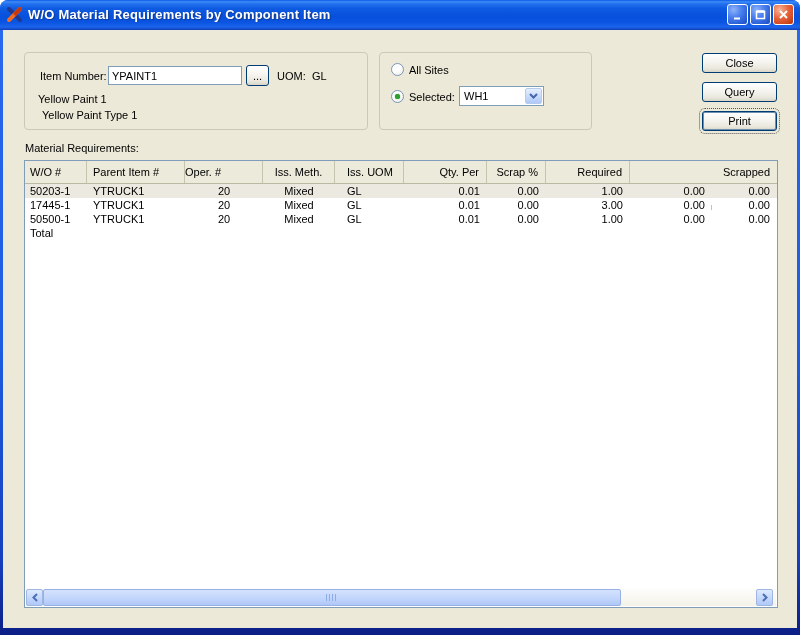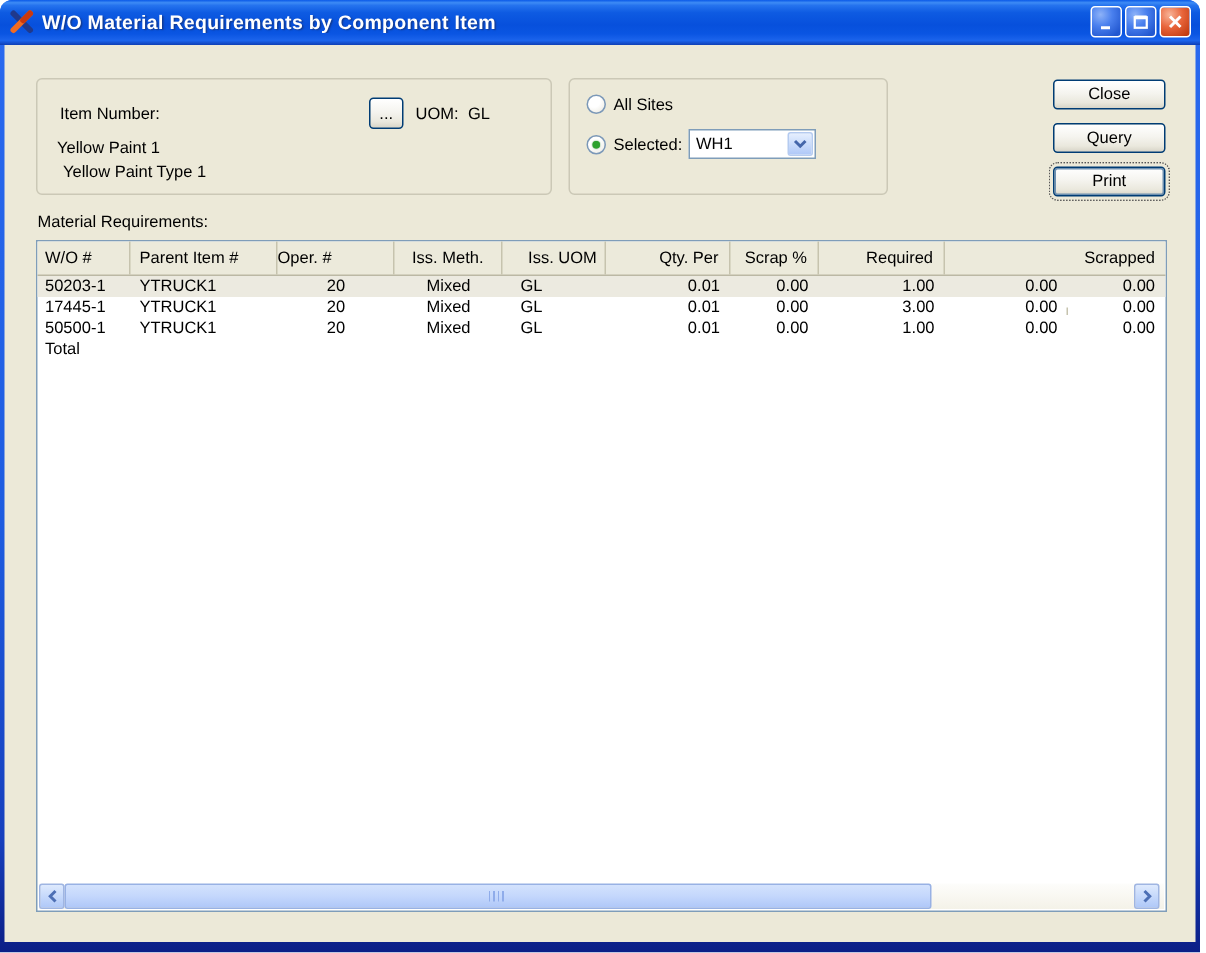--- a/index.html
+++ b/index.html
@@ -157,20 +157,21 @@
           <line x1="10" y1="3" x2="3" y2="10" stroke="#fff" stroke-width="2"></line>
         </svg>
       </button>
     </span>
   </div>
 
   <div class="client">
 
     <div class="groupbox item-group">
       <span class="lbl" style="left:15px; top:17px;">Item Number:</span>
+      <input class="xp-input item-input" value="YPAINT1" style="">
       <button class="xp-btn browse-btn">...</button>
       <span class="lbl" style="left:252px; top:17px;">UOM:</span>
       <span class="lbl" style="left:287px; top:17px;">GL</span>
       <span class="lbl" style="left:13px; top:40px;">Yellow Paint 1</span>
       <span class="lbl" style="left:17px; top:56px;">Yellow Paint Type 1</span>
     </div>
 
     <div class="groupbox sites-group">
       <div class="radio-row" style="top:10px;">
         <span class="radio"></span>
@@ -197,21 +198,21 @@
     <button class="xp-btn action-btn btn-print">Print</button>
 
     <span class="lbl table-caption">Material Requirements:</span>
 
     <div class="table-frame">
       <div class="thead" id="thead">
           <div class="th" style="width: 62px; text-align: left; padding-left: 5px;">W/O #</div>
           <div class="th" style="width: 98px; text-align: left; padding-left: 6px;">Parent Item #</div>
           <div class="th" style="width: 78px; text-align: left;">Oper. #</div>
           <div class="th" style="width: 72px; text-align: center;">Iss. Meth.</div>
-          <div class="th" style="width: 69px; text-align: center; padding-left: 12px;">Iss. UOM</div>
+          <div class="th" style="width: 69px; text-align: left; padding-left: 12px;">Iss. UOM</div>
           <div class="th" style="width: 83px; text-align: right; padding-right: 7px;">Qty. Per</div>
           <div class="th" style="width: 59px; text-align: right; padding-right: 7px;">Scrap %</div>
           <div class="th" style="width: 84px; text-align: right; padding-right: 7px;">Required</div>
           <div class="th" style="width: 82px; text-align: right; padding-right: 7px; margin-top: 44px;">Issued</div>
           <div class="th" style="width: 65px; text-align: right; padding-right: 7px;">Scrapped</div>
         </div>
       <div class="tbody" id="tbody">
           <div class="tr hl">
             <div class="td" style="width: 62px; text-align: left; padding-left: 5px;">50203-1</div>
             <div class="td" style="width: 98px; text-align: left; padding-left: 6px;">YTRUCK1</div>

